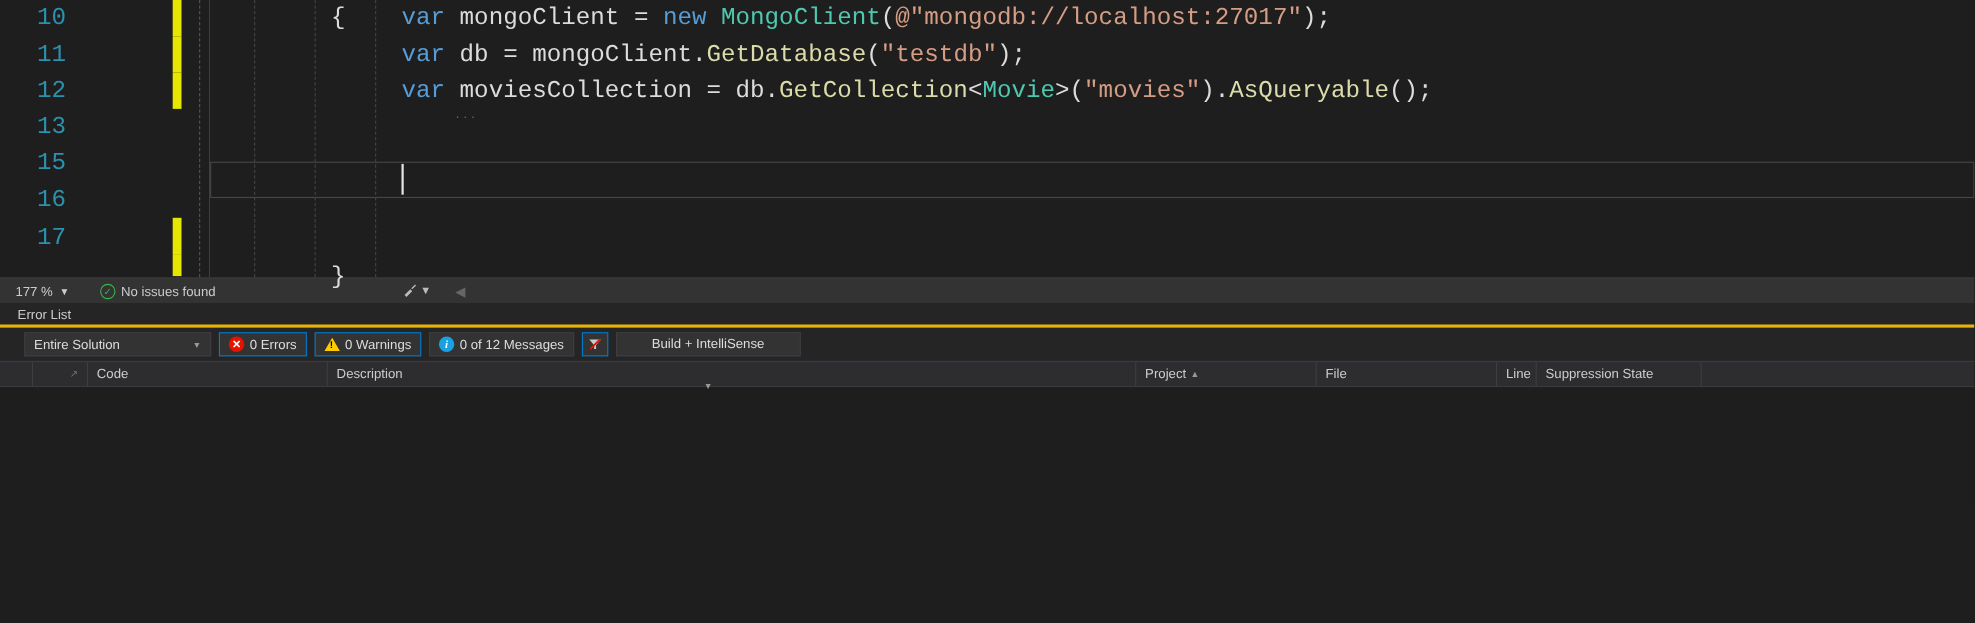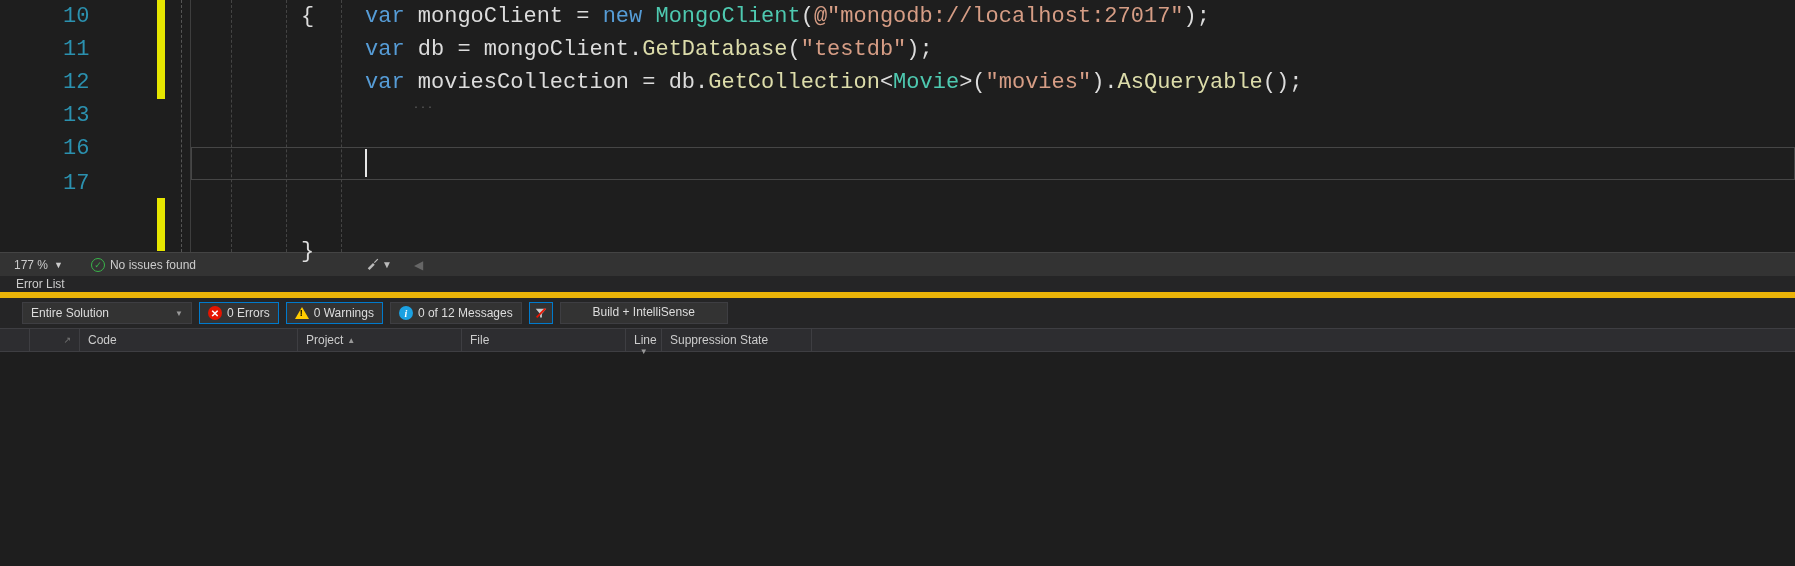--- a/index.html
+++ b/index.html
@@ -22,21 +22,21 @@
       width: 147px;
       background: #1e1e1e;
       display: flex;
       flex-direction: column;
       font-size: 22px;
     }
     .gutter-row {
       height: 33px;
       display: flex;
       align-items: center;
-      justify-content: center;
+      justify-content: flex-start;
       padding-right: 8px;
       position: relative;
     }
     .line-number {
       color: #2b91af;
       text-align: right;
       width: 60px;
       margin-right: 20px;
     }
     .bulb-icon {
@@ -140,21 +140,21 @@
     .status-tool { color: #bbb; font-size: 10px; margin-left: 2px; }
     .panel-title-row {
       height: 22px;
       background: #252526;
       color: #cccccc;
       font-family: 'Segoe UI', Arial, sans-serif;
       font-size: 12px;
       padding-left: 16px;
       display: flex;
       align-items: center;
-      border-bottom: 6px solid #eab308;
+      border-bottom: 3px solid #eab308;
     }
     .error-toolbar {
       height: 30px;
       background: #252526;
       display: flex;
       align-items: center;
       gap: 7px;
       padding-left: 22px;
       font-family: 'Segoe UI', Arial, sans-serif;
       font-size: 12px;
@@ -229,20 +229,23 @@
     <div class="gutter-row">
         <span class="line-number">11</span>
       </div>
     <div class="gutter-row">
         <span class="line-number">12</span>
       </div>
     <div class="gutter-row">
         <span class="line-number">13</span>
       </div>
     <div class="gutter-row">
+        <span class="line-number">15</span>
+      </div>
+    <div class="gutter-row">
         <span class="line-number">16</span>
       </div>
     <div class="gutter-row" style="height:20px">
         <span class="line-number" style="transform:translateY(8px)">17</span>
       </div>
   </div>
   <div class="margin-col">
     <div class="margin-cell margin-yellow"></div>
     <div class="margin-cell margin-yellow"></div>
     <div class="margin-cell margin-yellow"></div>
@@ -330,20 +333,21 @@
   <div class="tb-dropdown ctx">
     <span>Build + IntelliSense</span>
     <span class="dd-arrow">▼</span>
   </div>
 </div>
 
 <div class="column-headers">
   <div class="col-cell col-icon"></div>
   <div class="col-cell col-sev" style="justify-content:flex-end;font-size:9px;color:#777">↗</div>
   <div class="col-cell col-code">Code</div>
+  <div class="col-cell col-desc">Description</div>
   <div class="col-cell col-proj">
     <span>Project</span>
     <span class="sort-icon">▲</span>
   </div>
   <div class="col-cell col-file">File</div>
   <div class="col-cell col-line">Line</div>
   <div class="col-cell col-supp">Suppression State</div>
 </div>
 
 <div class="error-rows"></div>

